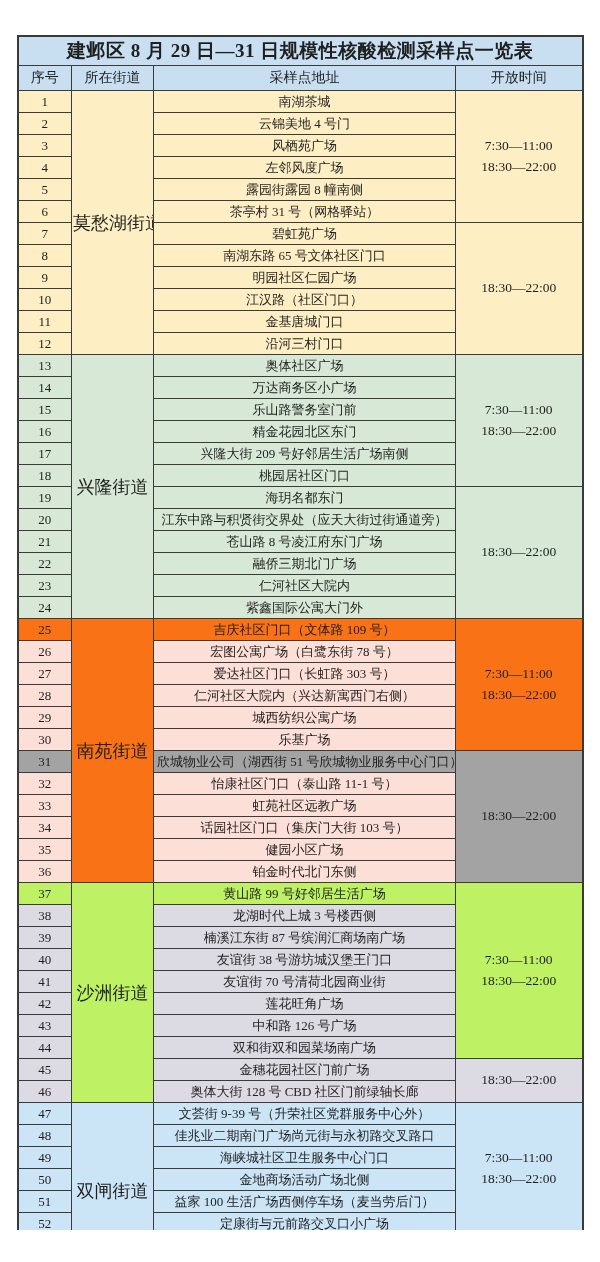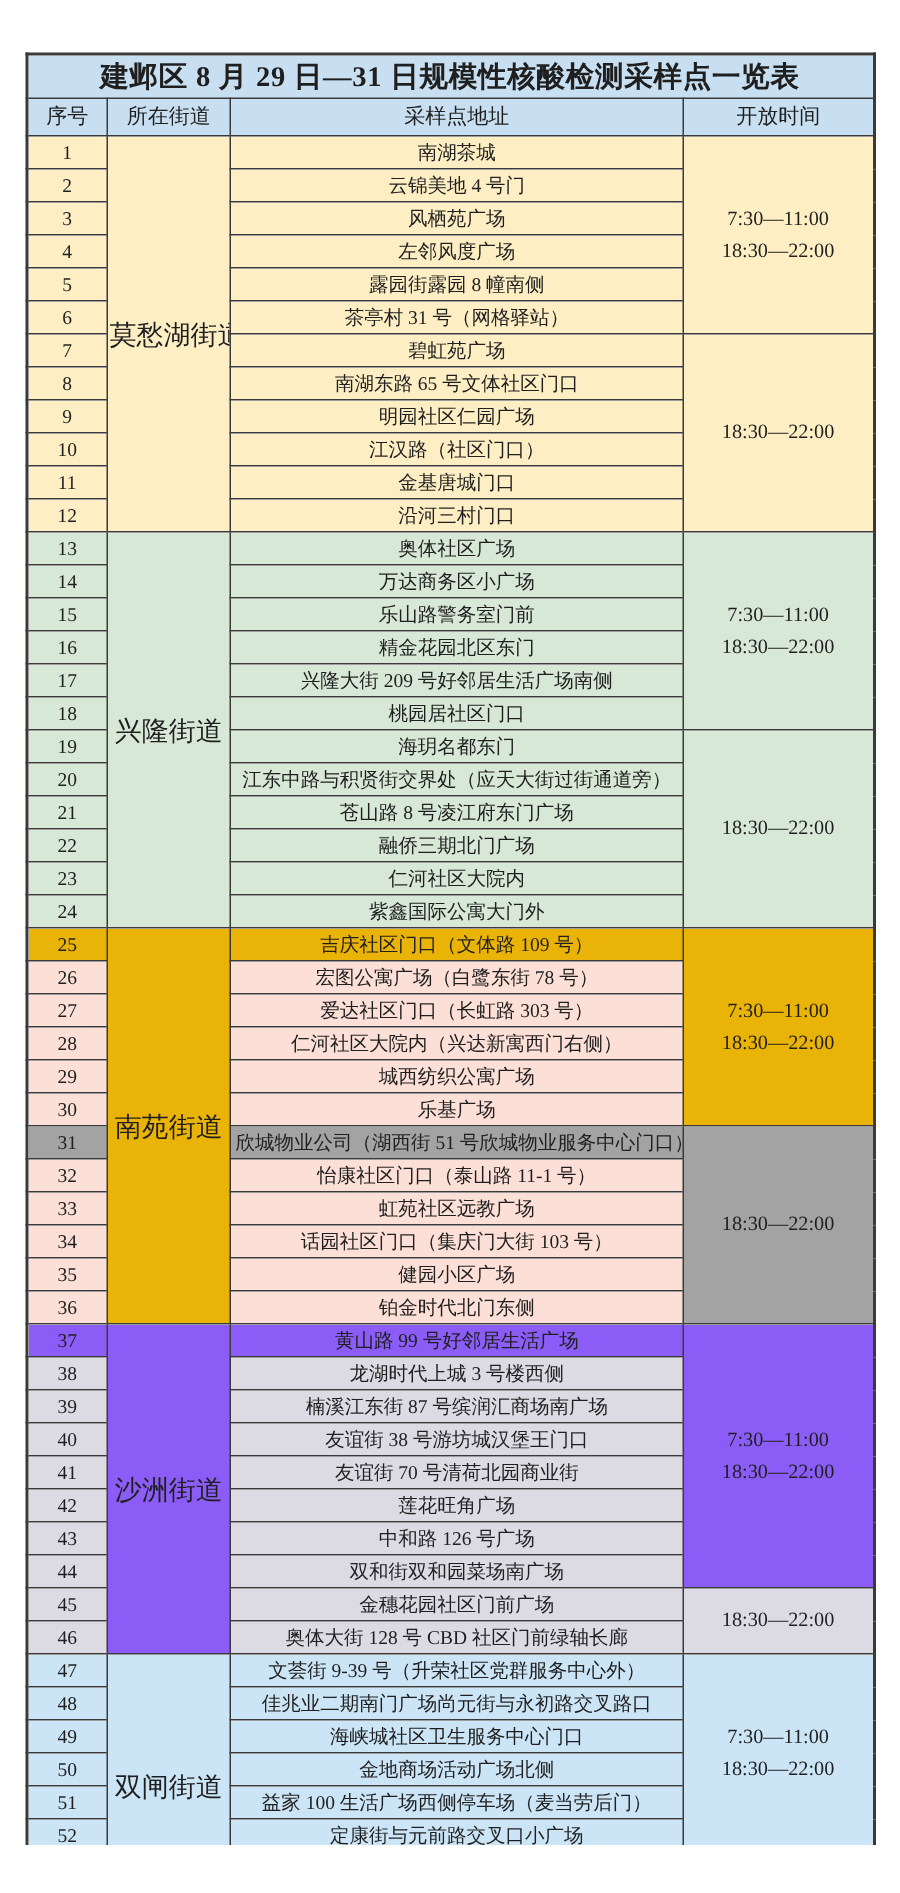--- a/index.html
+++ b/index.html
@@ -164,21 +164,21 @@
           <td class="c-addr">融侨三期北门广场</td>
         </tr>
         <tr style="background: rgb(215, 232, 214);">
           <td class="c-num">23</td>
           <td class="c-addr">仁河社区大院内</td>
         </tr>
         <tr style="background: rgb(215, 232, 214);">
           <td class="c-num">24</td>
           <td class="c-addr">紫鑫国际公寓大门外</td>
         </tr>
-        <tr style="background: #eab308;">
+        <tr style="background: #f97316;">
           <td class="c-num">25</td>
           <td class="c-street" rowspan="12">南苑街道</td>
           <td class="c-addr">吉庆社区门口（文体路 109 号）</td>
           <td class="c-time" rowspan="6">
             <div>7:30—11:00</div>
             <div>18:30—22:00</div>
           </td>
         </tr>
         <tr style="background: rgb(252, 223, 214);">
           <td class="c-num">26</td>
@@ -220,21 +220,21 @@
           <td class="c-addr">话园社区门口（集庆门大街 103 号）</td>
         </tr>
         <tr style="background: rgb(252, 223, 214);">
           <td class="c-num">35</td>
           <td class="c-addr">健园小区广场</td>
         </tr>
         <tr style="background: rgb(252, 223, 214);">
           <td class="c-num">36</td>
           <td class="c-addr">铂金时代北门东侧</td>
         </tr>
-        <tr style="background: #8b5cf6;">
+        <tr style="background: #bef264;">
           <td class="c-num">37</td>
           <td class="c-street" rowspan="10">沙洲街道</td>
           <td class="c-addr">黄山路 99 号好邻居生活广场</td>
           <td class="c-time" rowspan="8">
             <div>7:30—11:00</div>
             <div>18:30—22:00</div>
           </td>
         </tr>
         <tr style="background: rgb(220, 218, 226);">
           <td class="c-num">38</td>

